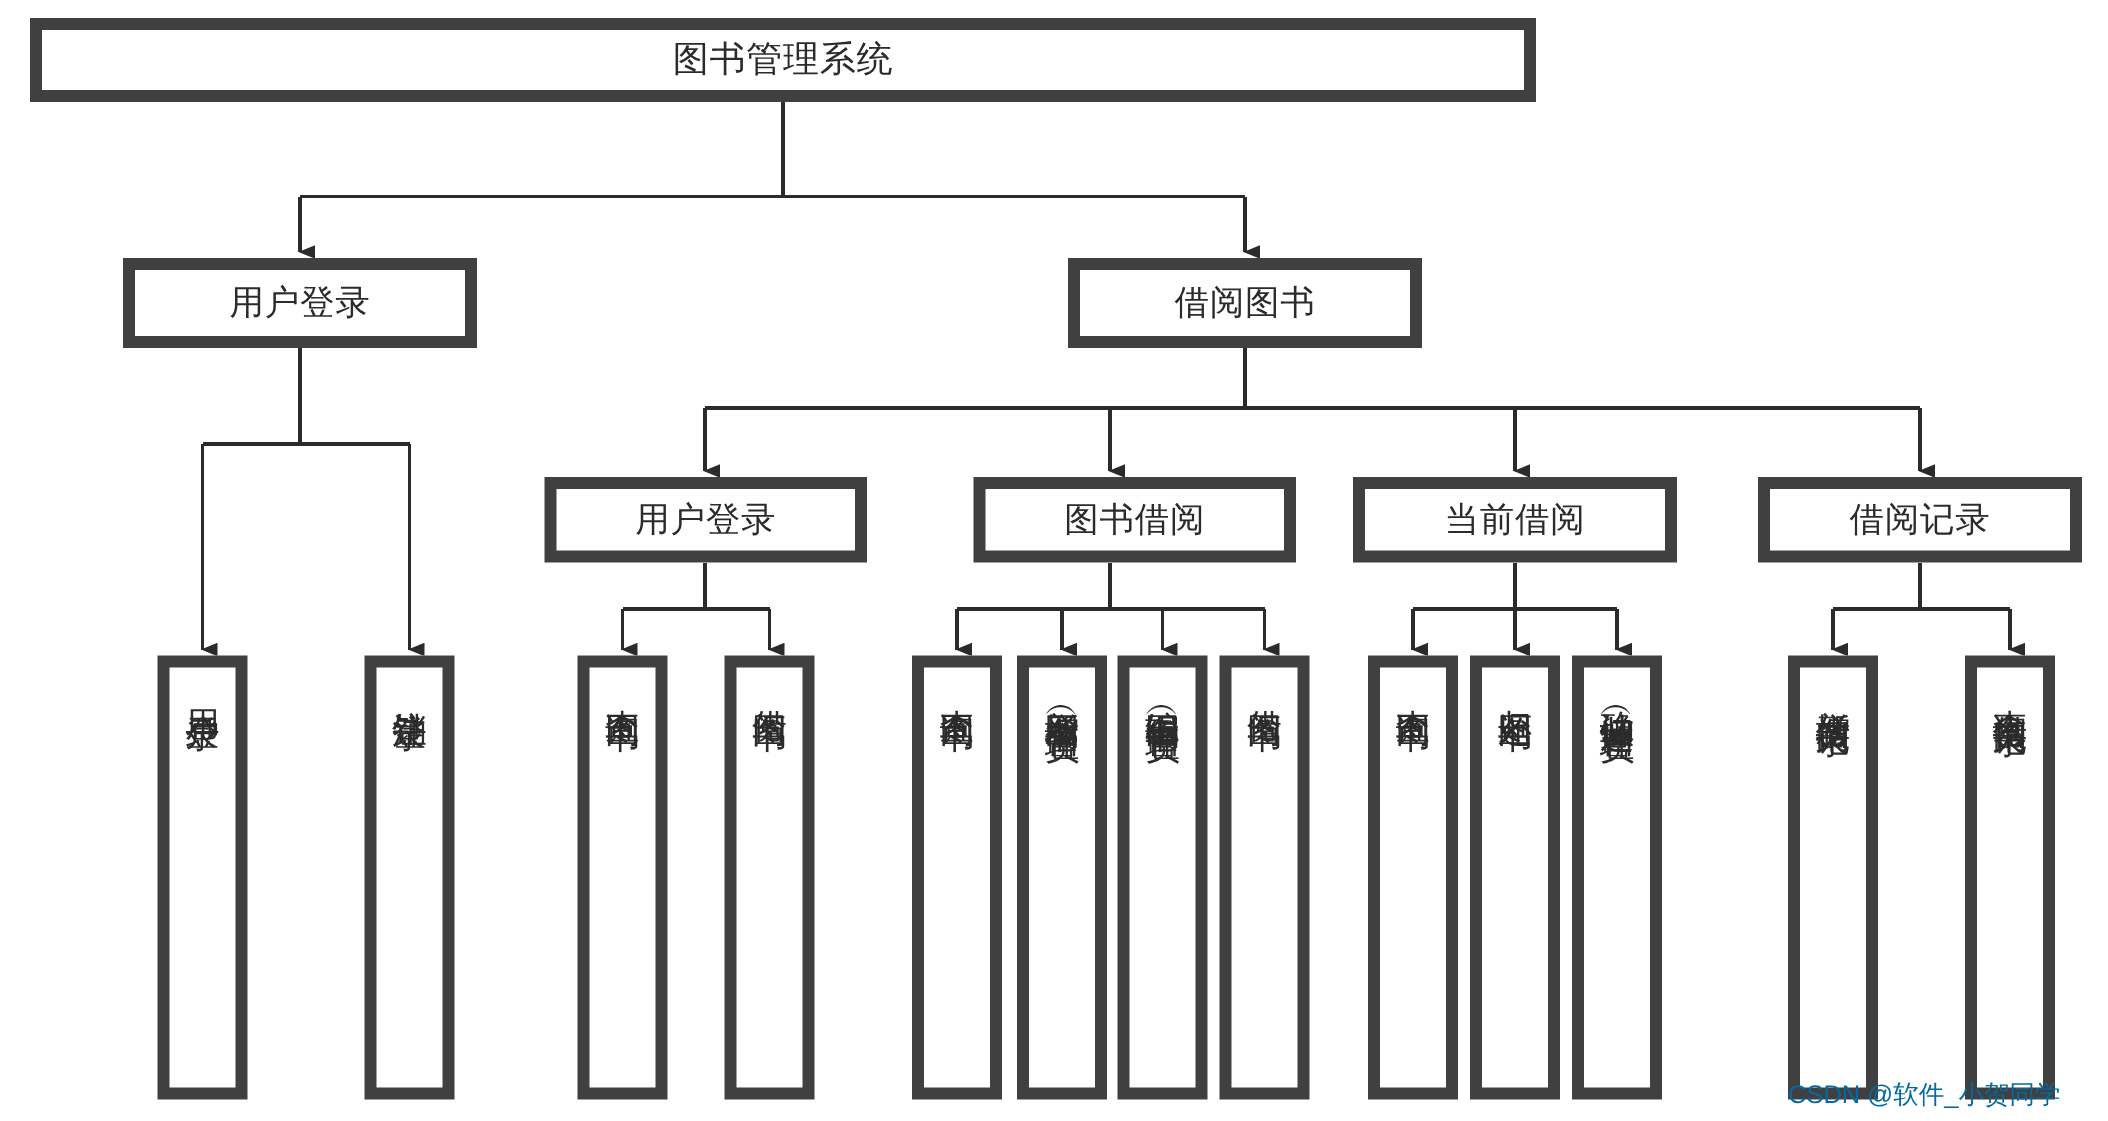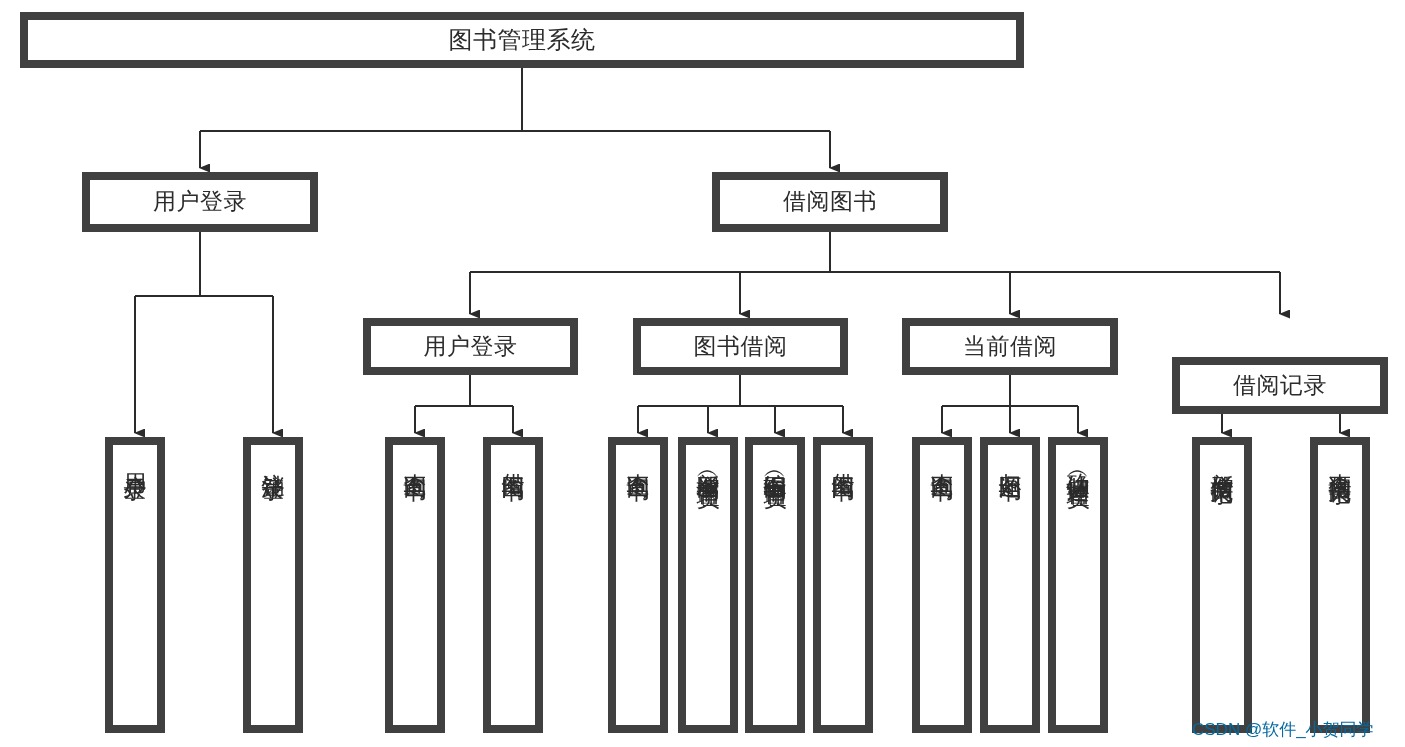--- a/index.html
+++ b/index.html
@@ -135,29 +135,29 @@
   </div>
 
   <div class="node horizontal" style="left:712px; top:172px; width:236px; height:60px;">
     <span class="node-label">借阅图书</span>
   </div>
 
   <div class="node horizontal" style="left:363px; top:318px; width:215px; height:57px;">
     <span class="node-label">用户登录</span>
   </div>
 
-  <div class="node horizontal" style="left:633px; top:318px; width:215px; height:57px;">
+  <div class="node horizontal" style="left:649px; top:318px; width:215px; height:57px;">
     <span class="node-label">图书借阅</span>
   </div>
 
   <div class="node horizontal" style="left:902px; top:318px; width:216px; height:57px;justify-content:center;">
     <span class="node-label">当前借阅</span>
   </div>
 
-  <div class="node horizontal" style="left:1172px; top:318px; width:216px; height:57px;margin-top:39px;">
+  <div class="node horizontal" style="left:1172px; top:318px; width:216px; height:57px;">
     <span class="node-label">借阅记录</span>
   </div>
 
   <div class="node vertical" style="left:105px; top:437px; width:60px; height:296px;">
     <span class="node-label">用户登录</span>
   </div>
 
   <div class="node vertical" style="left:243px; top:437px; width:60px; height:296px;">
     <span class="node-label">注销登录</span>
   </div>

